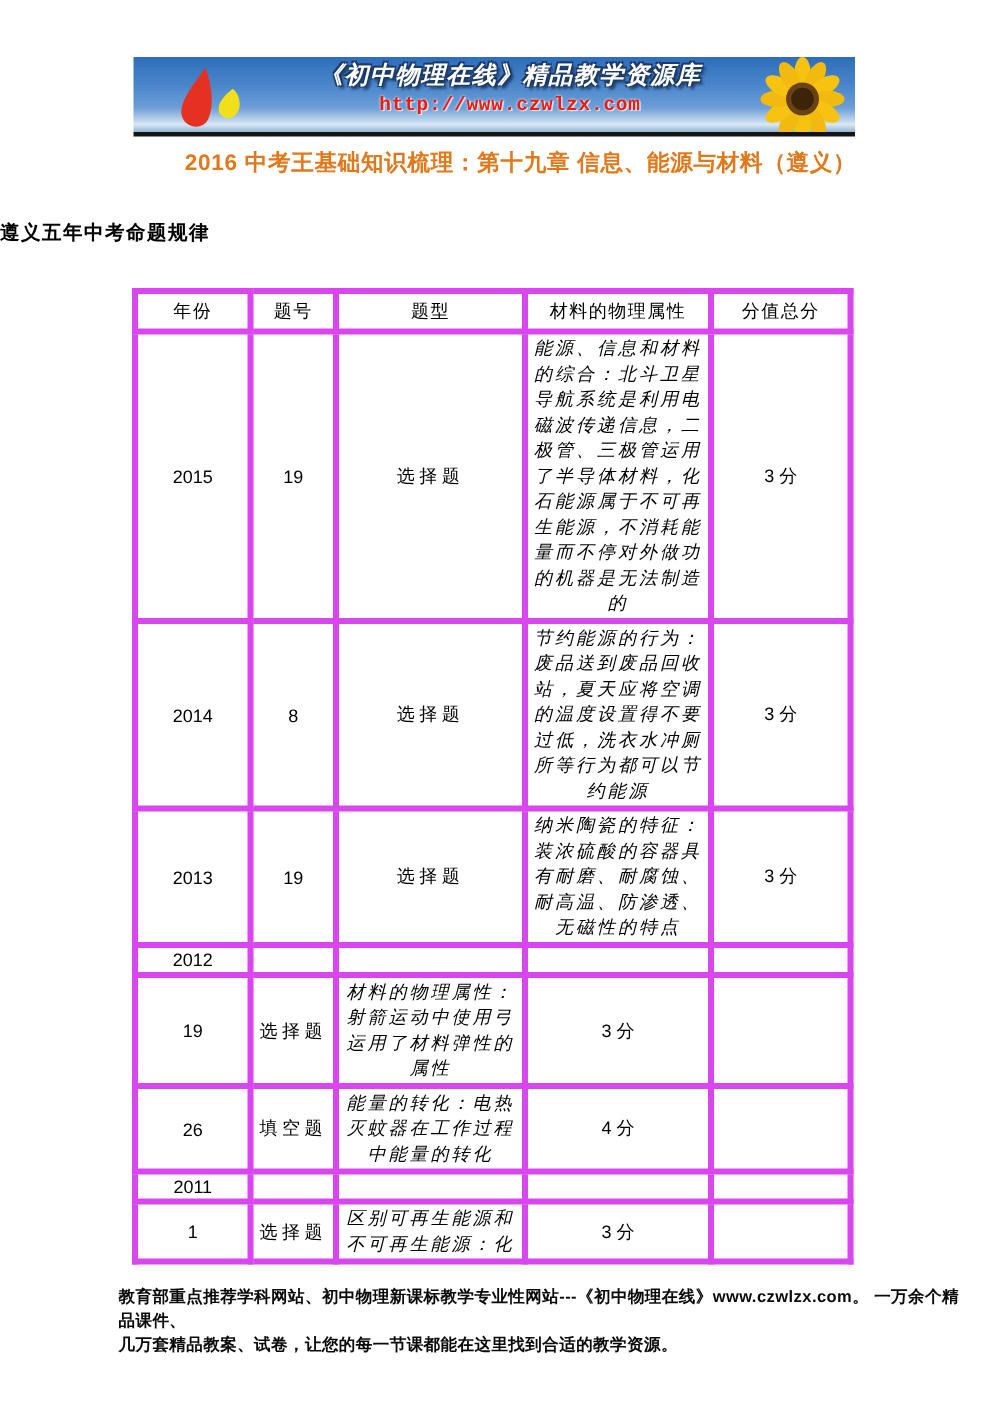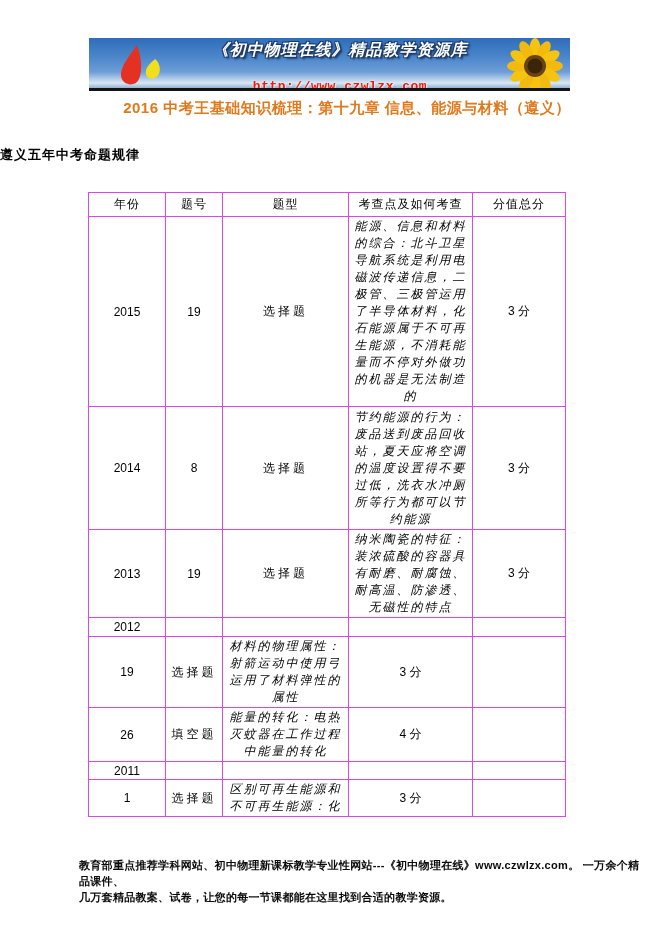--- a/index.html
+++ b/index.html
@@ -14,42 +14,41 @@
     border-bottom:3px solid #141414;overflow:hidden;
   }
   .banner-logo{position:absolute;left:26px;bottom:-2px;}
   .banner-text{position:absolute;left:96px;top:2px;width:310px;text-align:center;}
   .banner-title{
     font-size:16px;font-weight:bold;font-style:italic;color:#ffffff;letter-spacing:1px;
     text-shadow:1px 1px 0 #1c3a66,-1px 1px 0 #1c3a66,1px -1px 0 #1c3a66,-1px -1px 0 #1c3a66,2px 2px 2px #16305a;
     white-space:nowrap;
   }
   .banner-url{
-    margin-top:18px;font-family:"Liberation Mono",monospace;font-size:13px;font-weight:bold;
+    margin-top:1px;font-family:"Liberation Mono",monospace;font-size:13px;font-weight:bold;
     color:#f3180c;letter-spacing:0.5px;text-shadow:0 0 2px rgba(255,255,255,0.95),1px 1px 0 rgba(255,255,255,0.6);
     white-space:nowrap;
-    text-decoration:underline;
   }
   .banner-sunflower{position:absolute;right:2px;bottom:-6px;}
   
   .doc-title{
     position:absolute;left:0;top:99px;width:100%;text-align:center;
     font-size:15px;font-weight:bold;color:#e0791c;letter-spacing:0.5px;white-space:nowrap;margin-left:20px;
   }
   .section-heading{
     position:absolute;left:0;top:146px;width:100%;
     font-size:13px;font-weight:bold;color:#000;letter-spacing:1px;
   }
   
   table.exam{
     position:absolute;left:88px;top:192px;width:477px;
     border-collapse:collapse;table-layout:fixed;
   }
   table.exam th,table.exam td{
-    border:1px solid #d946ef;font-size:12px;font-weight:normal;
+    border:4px solid #d946ef;font-size:12px;font-weight:normal;
     text-align:center;vertical-align:middle;padding:1px 3px;color:#000;
   }
   table.exam th{height:21px;letter-spacing:1px;}
   td.year{font-weight:bold;}
   td.type{letter-spacing:3px;}
   td.longtext{white-space:pre-line;line-height:17px;letter-spacing:2px;padding:1px 2px;font-style:italic;}
   tr.h185{height:185px}
   tr.h123{height:123px}
   tr.h88{height:88px}
   tr.h19{height:19px}
@@ -107,21 +106,21 @@
         <col style="width:57px">
         <col style="width:126px">
       <col style="width:124px">
         <col style="width:93px">
     </colgroup>
     <thead>
       <tr>
         <th>年份</th>
         <th>题号</th>
         <th>题型</th>
-        <th>考查点及如何考查</th>
+        <th>材料的物理属性</th>
         <th>分值总分</th>
       </tr>
     </thead>
     <tbody>
       <tr class="h185">
         <td class="year">2015</td>
         <td>19</td>
         <td class="type">选择题</td>
         <td class="longtext">能源、信息和材料
 的综合：北斗卫星

